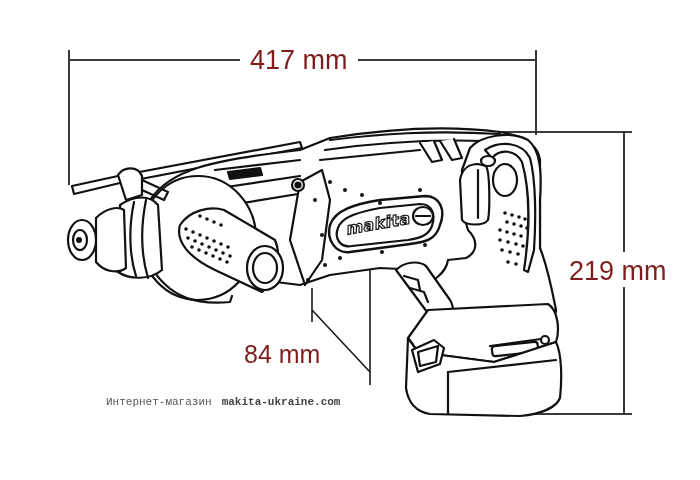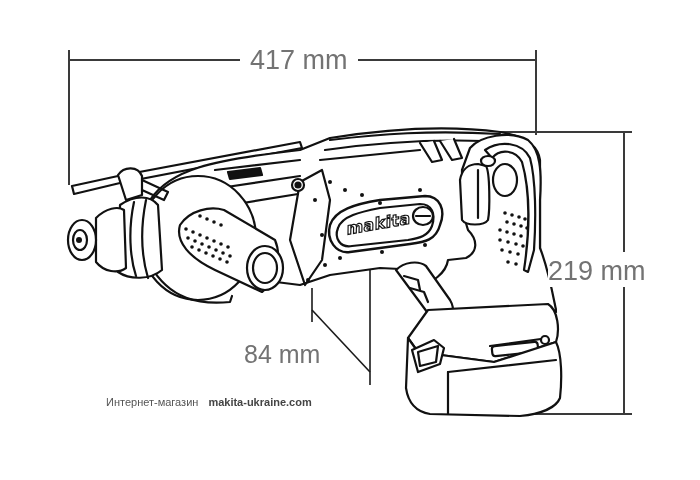--- a/index.html
+++ b/index.html
@@ -1,22 +1,22 @@
 <!DOCTYPE html>
 <html><head>
 <meta charset="utf-8">
 <style>
   html, body { margin: 0; padding: 0; background: #ffffff; }
   body { width: 700px; height: 480px; position: relative; overflow: hidden; font-family: "Liberation Sans", sans-serif; }
   #stage { position: absolute; left: 0; top: 0; width: 700px; height: 480px; }
-  .dim-label { position: absolute; font-family: "Liberation Sans", sans-serif; color: #737373; background: #ffffff; white-space: nowrap; line-height: 1; }
+  .dim-label { position: absolute; font-family: "Liberation Sans", sans-serif; color: #7f1d1d; background: #ffffff; white-space: nowrap; line-height: 1; }
   #dim-length { left: 244px; top: 47px; font-size: 27px; padding: 0 6px; }
-  #dim-height { left: 548px; top: 256px; font-size: 27px; padding: 2px 0; }
+  #dim-height { left: 569px; top: 256px; font-size: 27px; padding: 2px 0; }
   #dim-width { left: 244px; top: 342px; font-size: 25px; background: transparent; }
-  #watermark { position: absolute; left: 106px; top: 396px; font-size: 11px; color: #555; font-family: Liberation Sans, sans-serif; white-space: nowrap; }
+  #watermark { position: absolute; left: 106px; top: 396px; font-size: 11px; color: #555; font-family: Liberation Mono, monospace; white-space: nowrap; }
   #watermark .site { font-weight: bold; margin-left: 10px; color: #444; }
 </style>
 </head>
 <body>
 
 <div id="stage">
   <svg width="700" height="480" viewBox="0 0 700 480" xmlns="http://www.w3.org/2000/svg">
 
     <g stroke="#3a3a3a" stroke-width="2" fill="none">
       <line x1="69" y1="50" x2="69" y2="185"></line>

